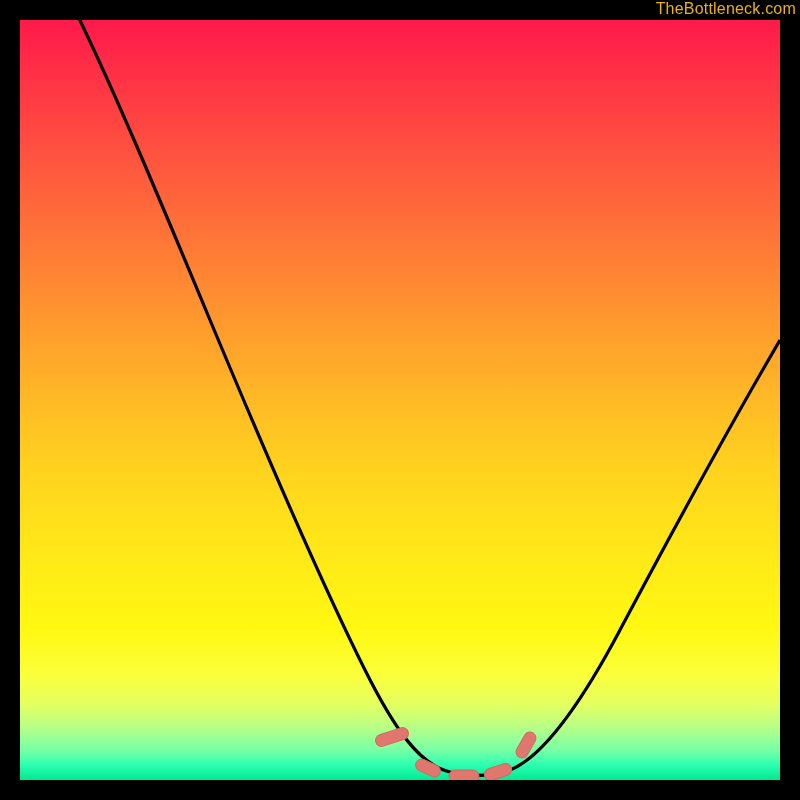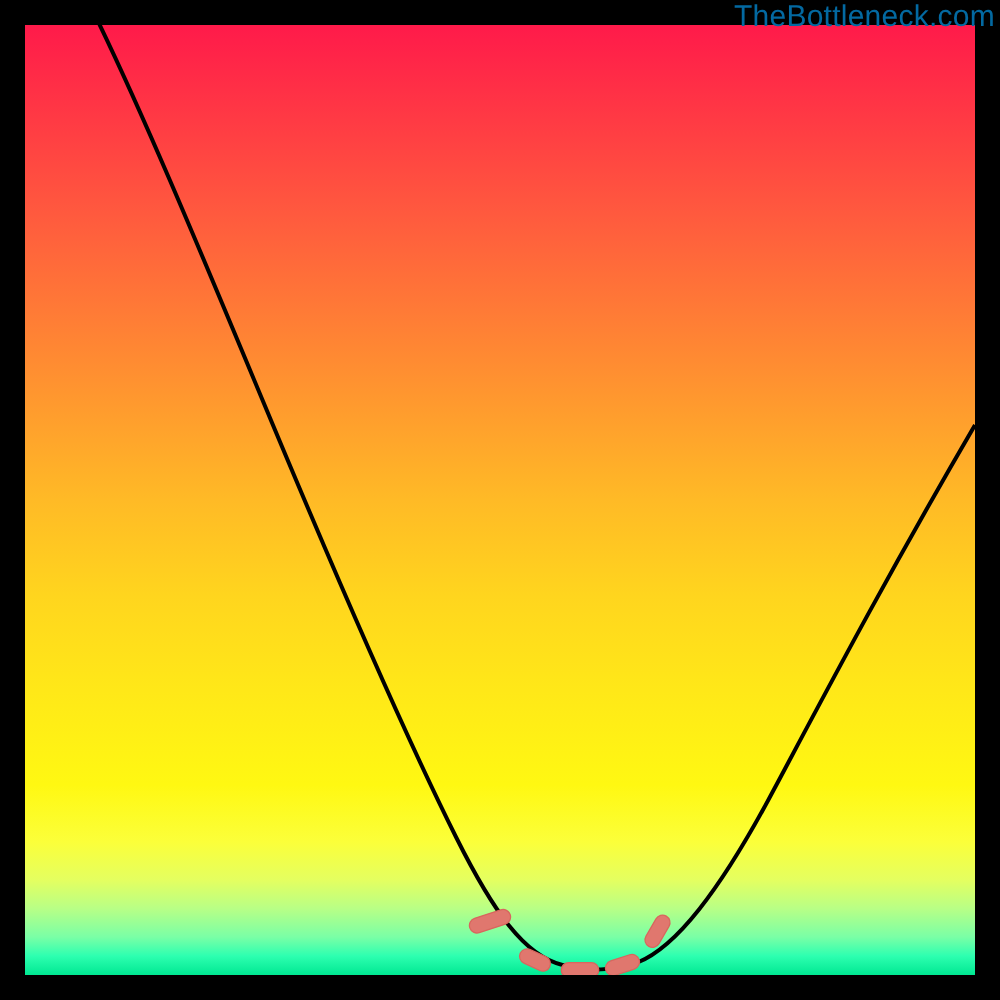--- a/index.html
+++ b/index.html
@@ -56,22 +56,22 @@
     position: absolute;
     left: 0;
     top: 0;
     width: 760px;
     height: 760px;
   }
   .watermark {
     position: absolute;
     top: 0px;
     right: 4px;
-    color: #0369a1;
-    font-size: 24px;
+    color: #eab308;
+    font-size: 16px;
     font-weight: 500;
     letter-spacing: 0.2px;
   }
 </style>
 </head>
 <body>
 
 <div class="frame">
   <div class="plot-area">
     <div class="gradient"></div>

